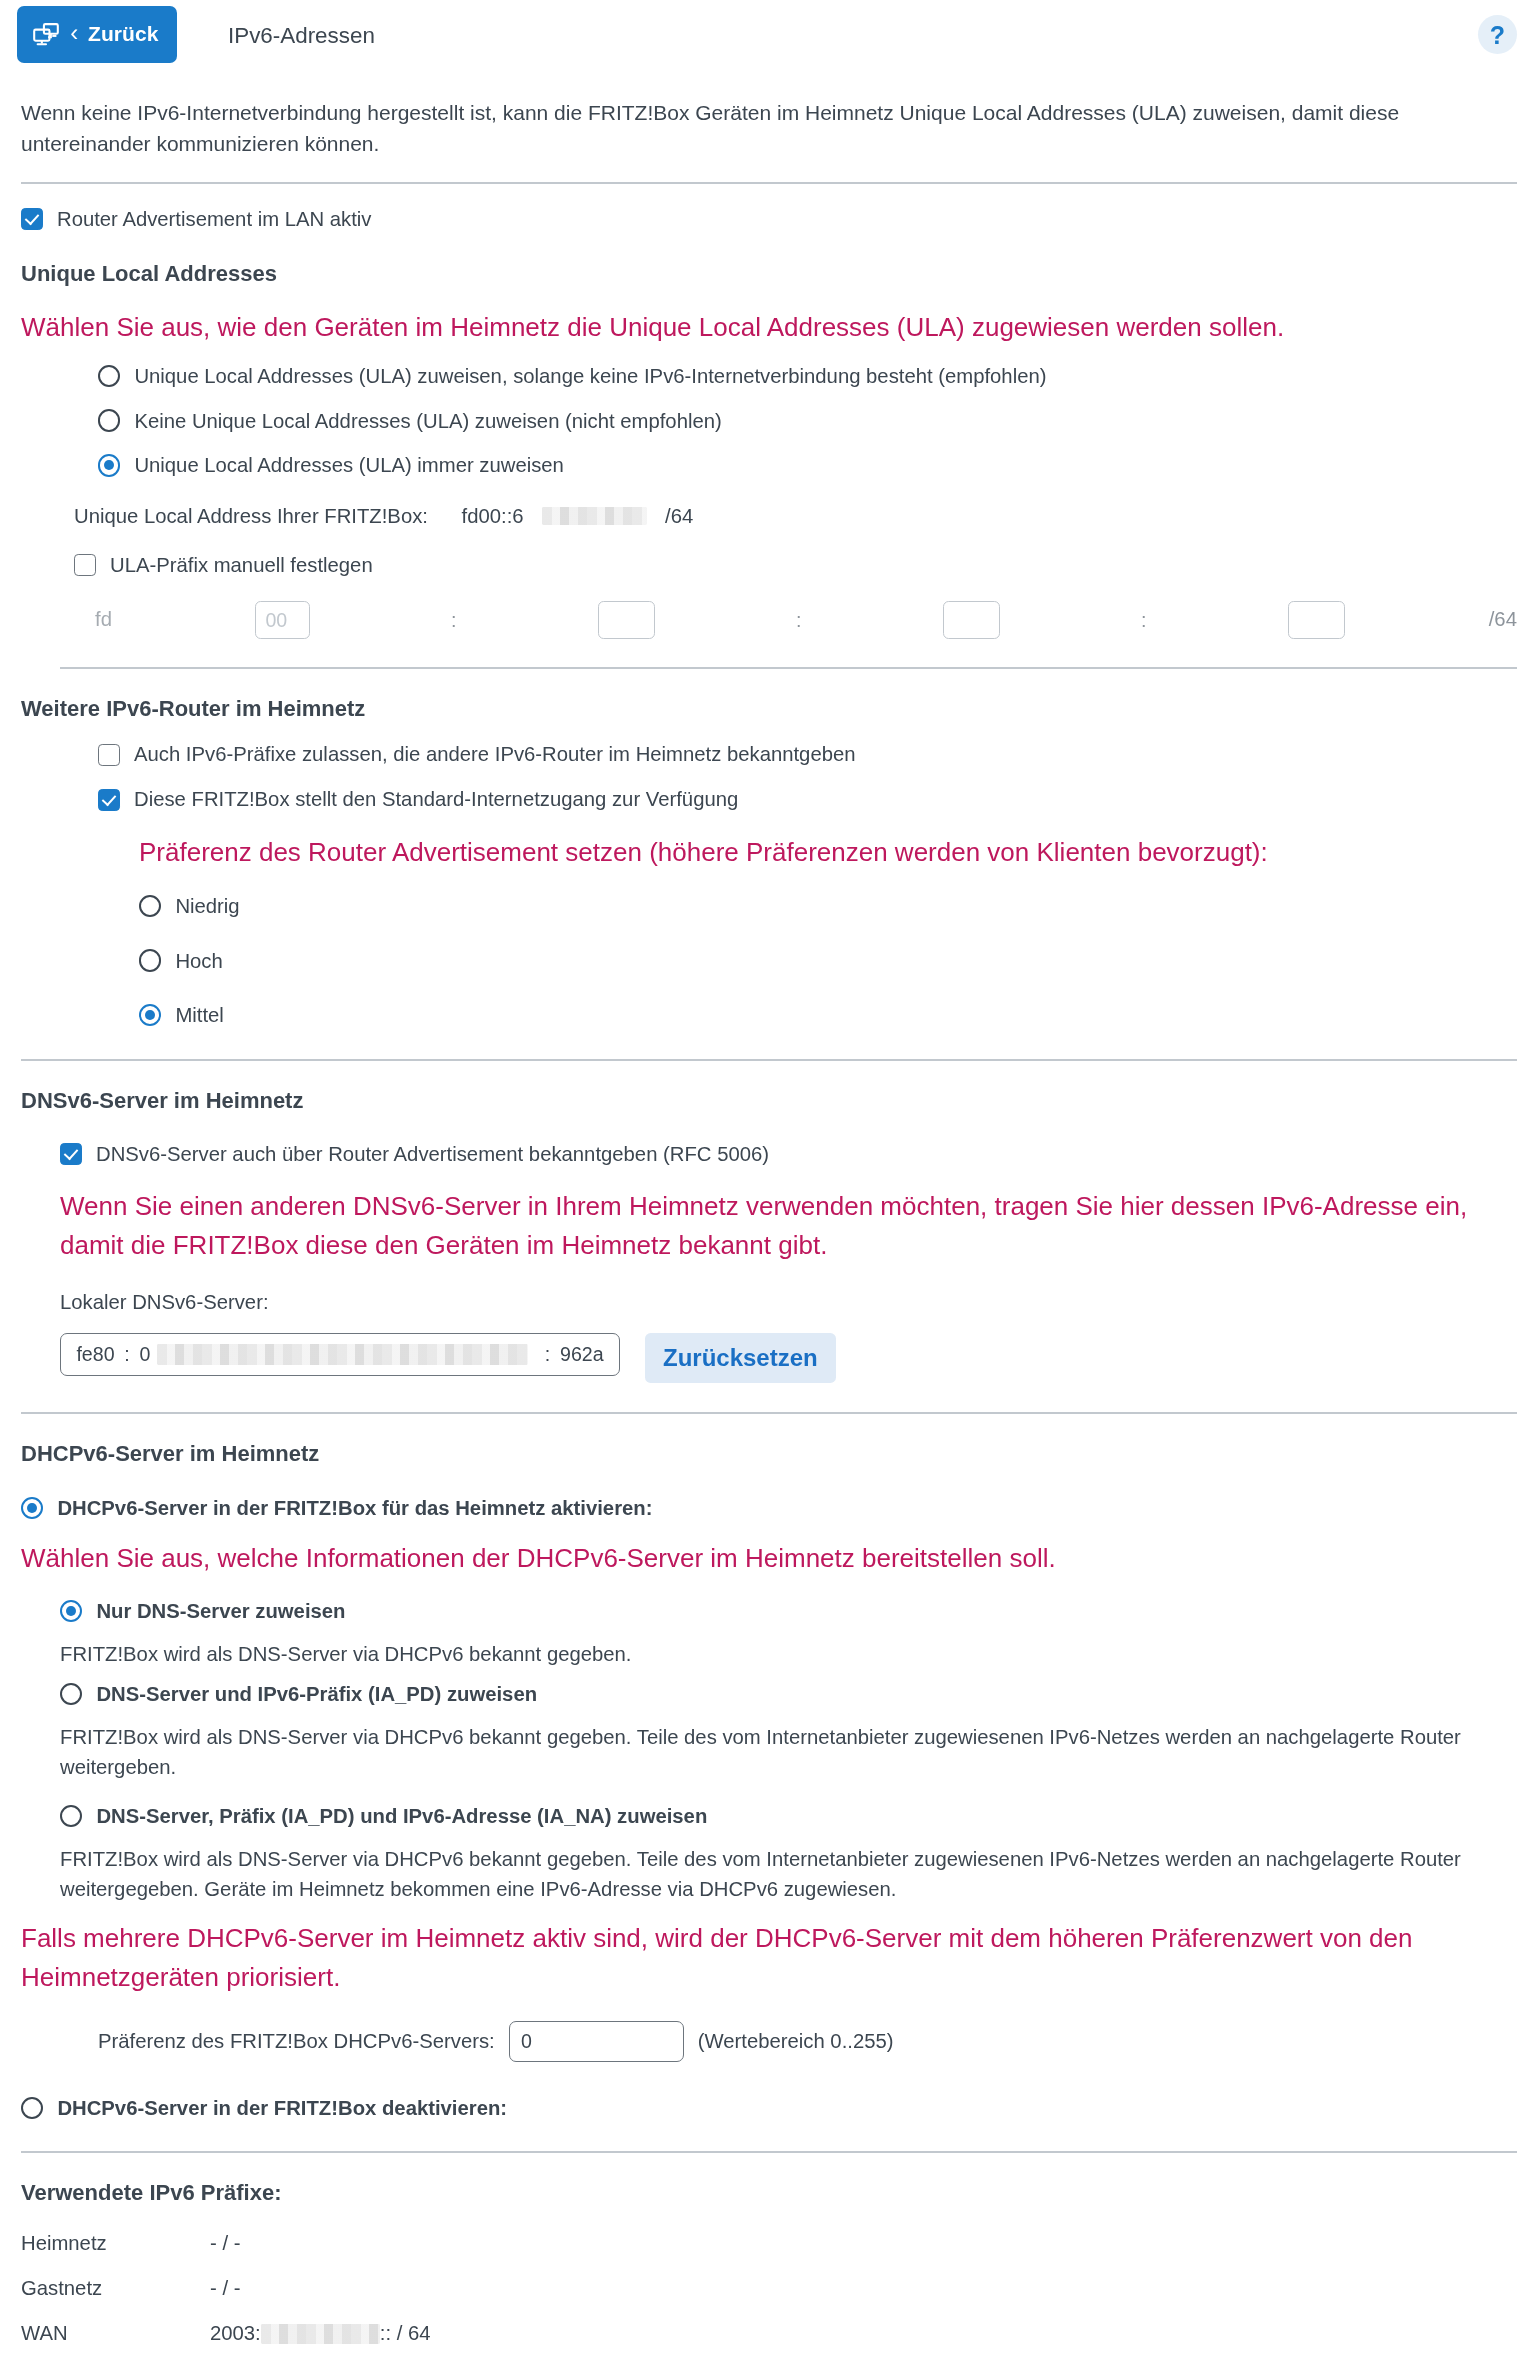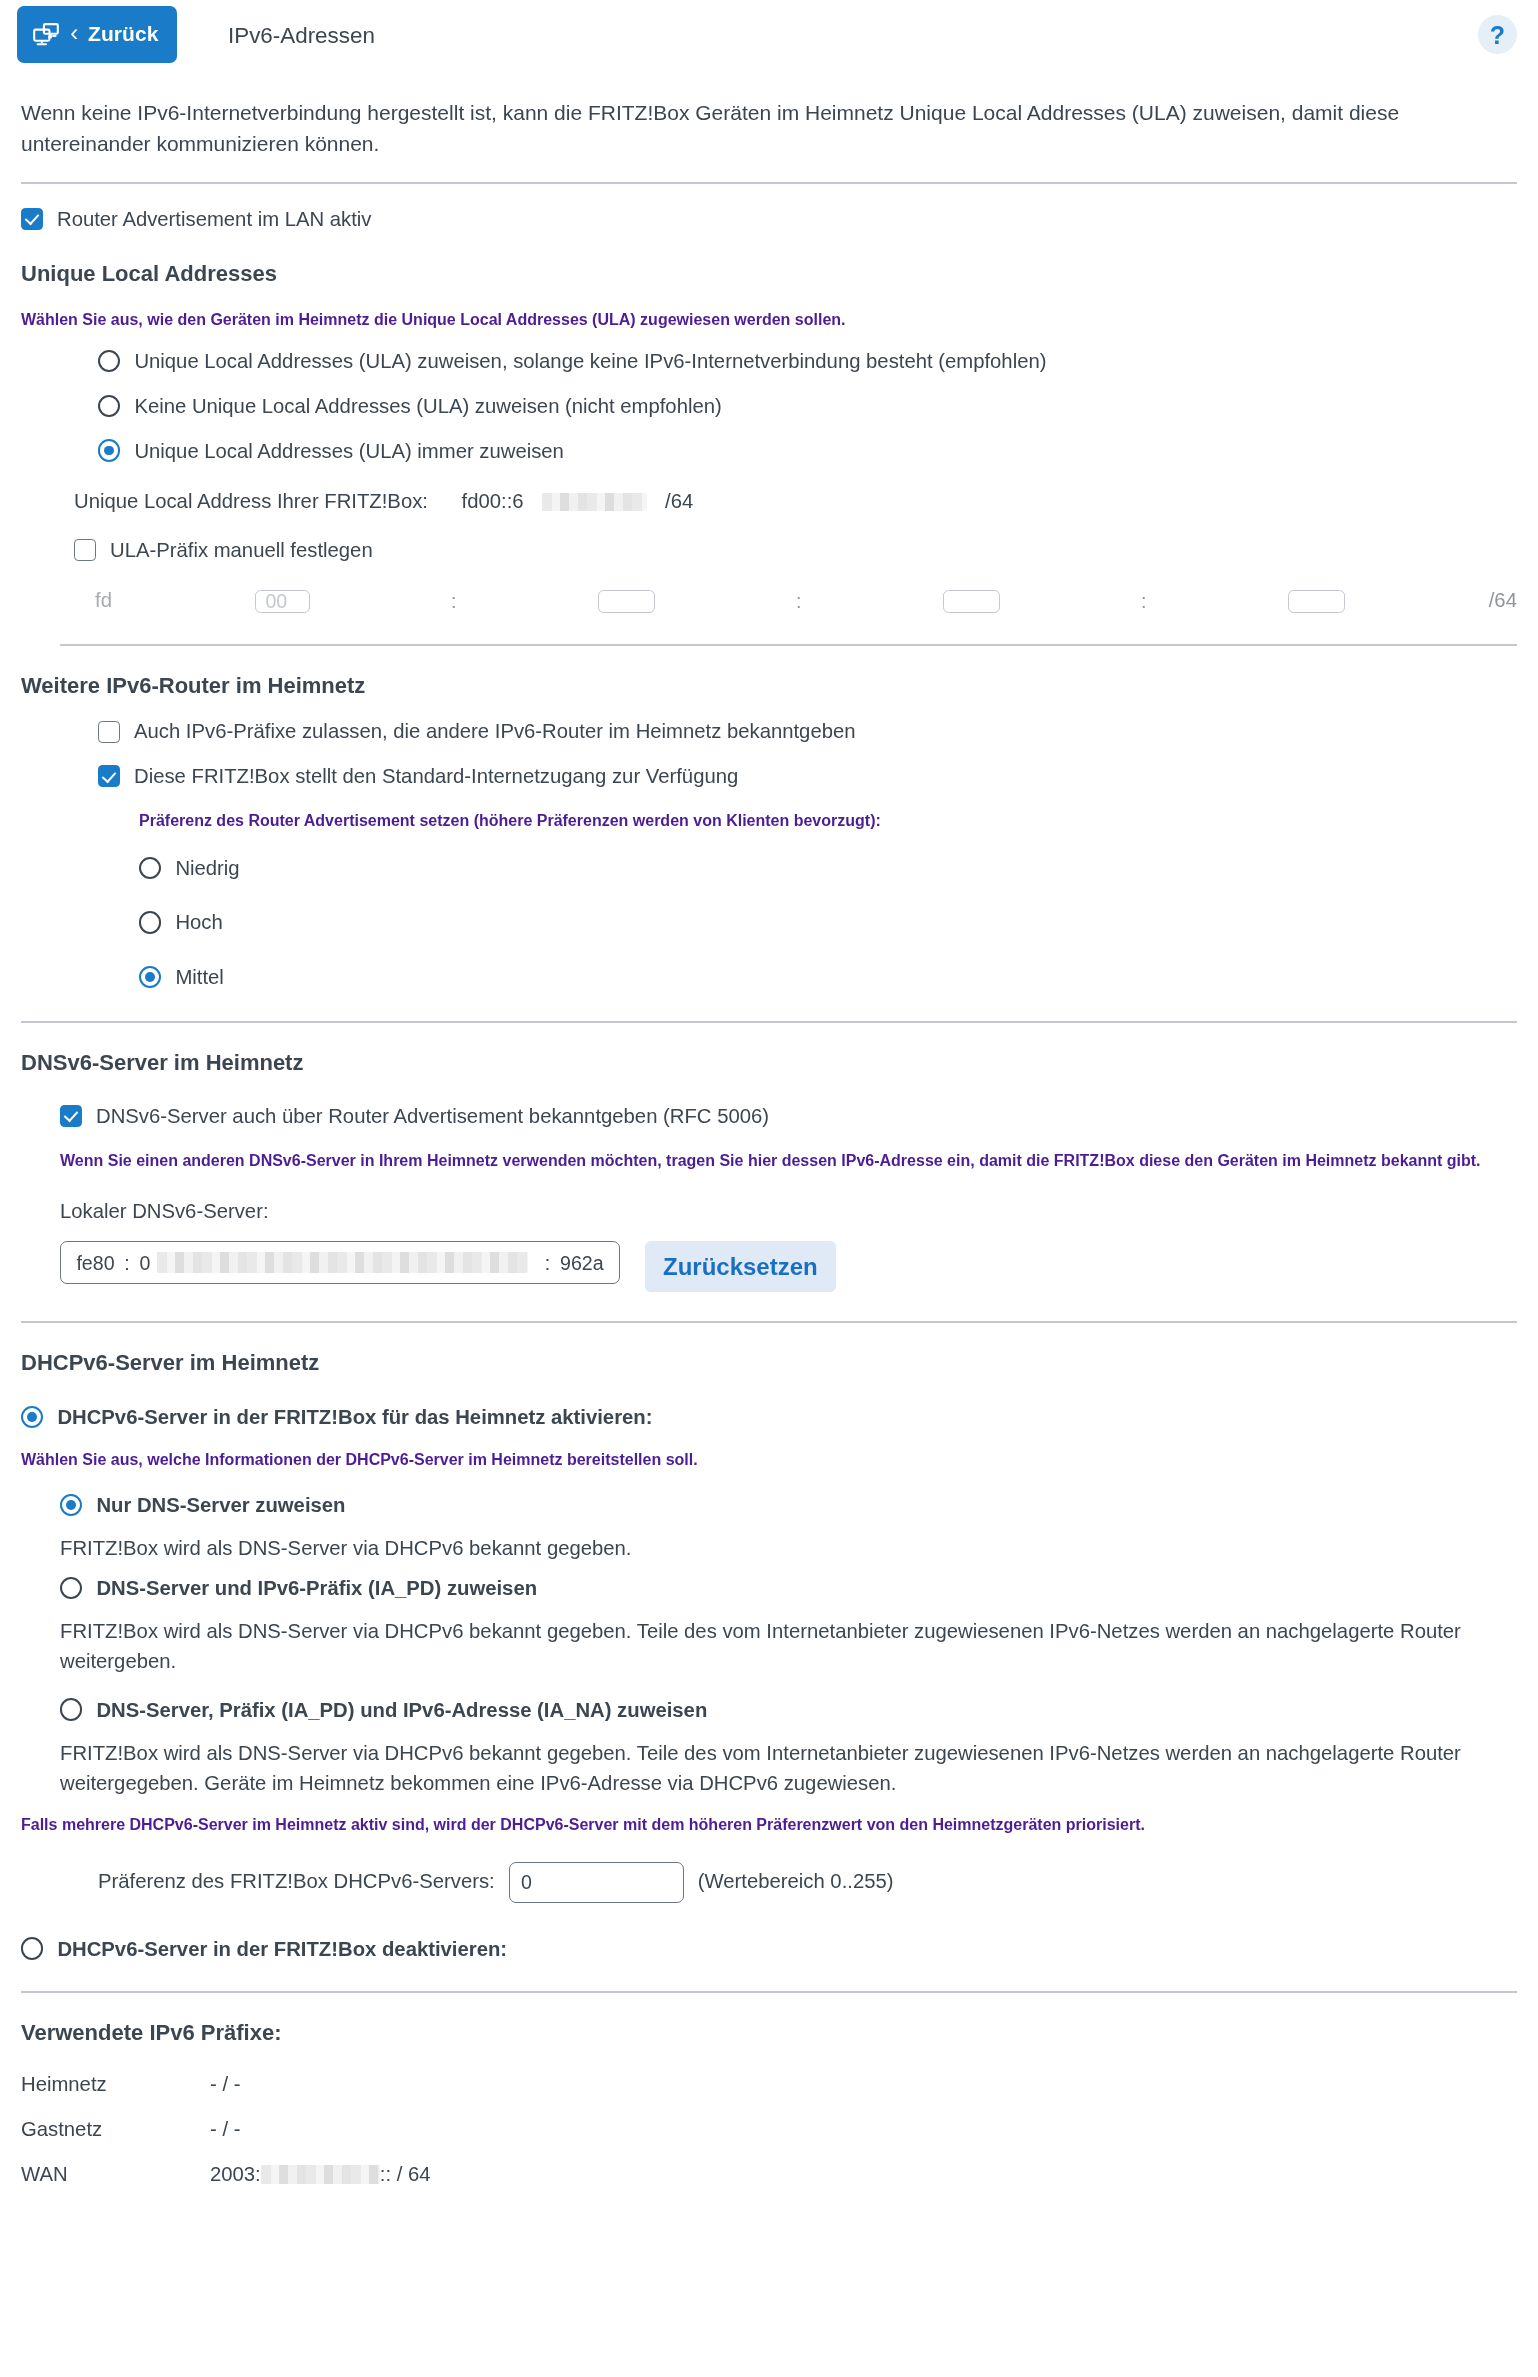--- a/index.html
+++ b/index.html
@@ -76,25 +76,24 @@
 
   h3.sect {
     font-size: 22px;
     font-weight: 700;
     color: #3c4650;
     margin: 24px 0 0 0;
   }
   .sect-indent { margin-left: 39px; }
 
   p.desc {
-    font-size: 16px;
-    color: #4c1d95;
+    font-size: 26px;
+    color: #be185d;
     margin: 18px 0 0 0;
     line-height: 1.48;
-    font-weight: bold;
   }
 
   
   .row { display: flex; align-items: flex-start; gap: 14px; }
   .cb {
     flex: 0 0 auto;
     width: 22px; height: 22px;
     border-radius: 4.2px;
     border: 1.4px solid #6d757d;
     background: #fff;
@@ -175,21 +174,21 @@
     gap: 0;
     margin-top: 21px;
     margin-left: 74px;
     font-size: 20.3px;
     justify-content: space-between;
   }
   .prefix-row .pfx-lbl { color: #a5abb1; margin-right: 11.2px; }
   .prefix-row .colon { color: #8d949b; padding: 0 9.8px; font-size: 19.6px; }
   .prefix-row .suffix { color: #8d949b; margin-left: 12.6px; }
   .ipt {
-    height: 23px;
+    height: 38px;
     border: 1.4px solid #c2c8ce;
     border-radius: 5.6px;
     background: #fff;
     font-family: "Liberation Sans", sans-serif;
     font-size: 19.6px;
     color: #3c4650;
     padding: 0 9.8px;
     outline: none;
   }
   .ipt::placeholder { color: #c2c8ce; }

